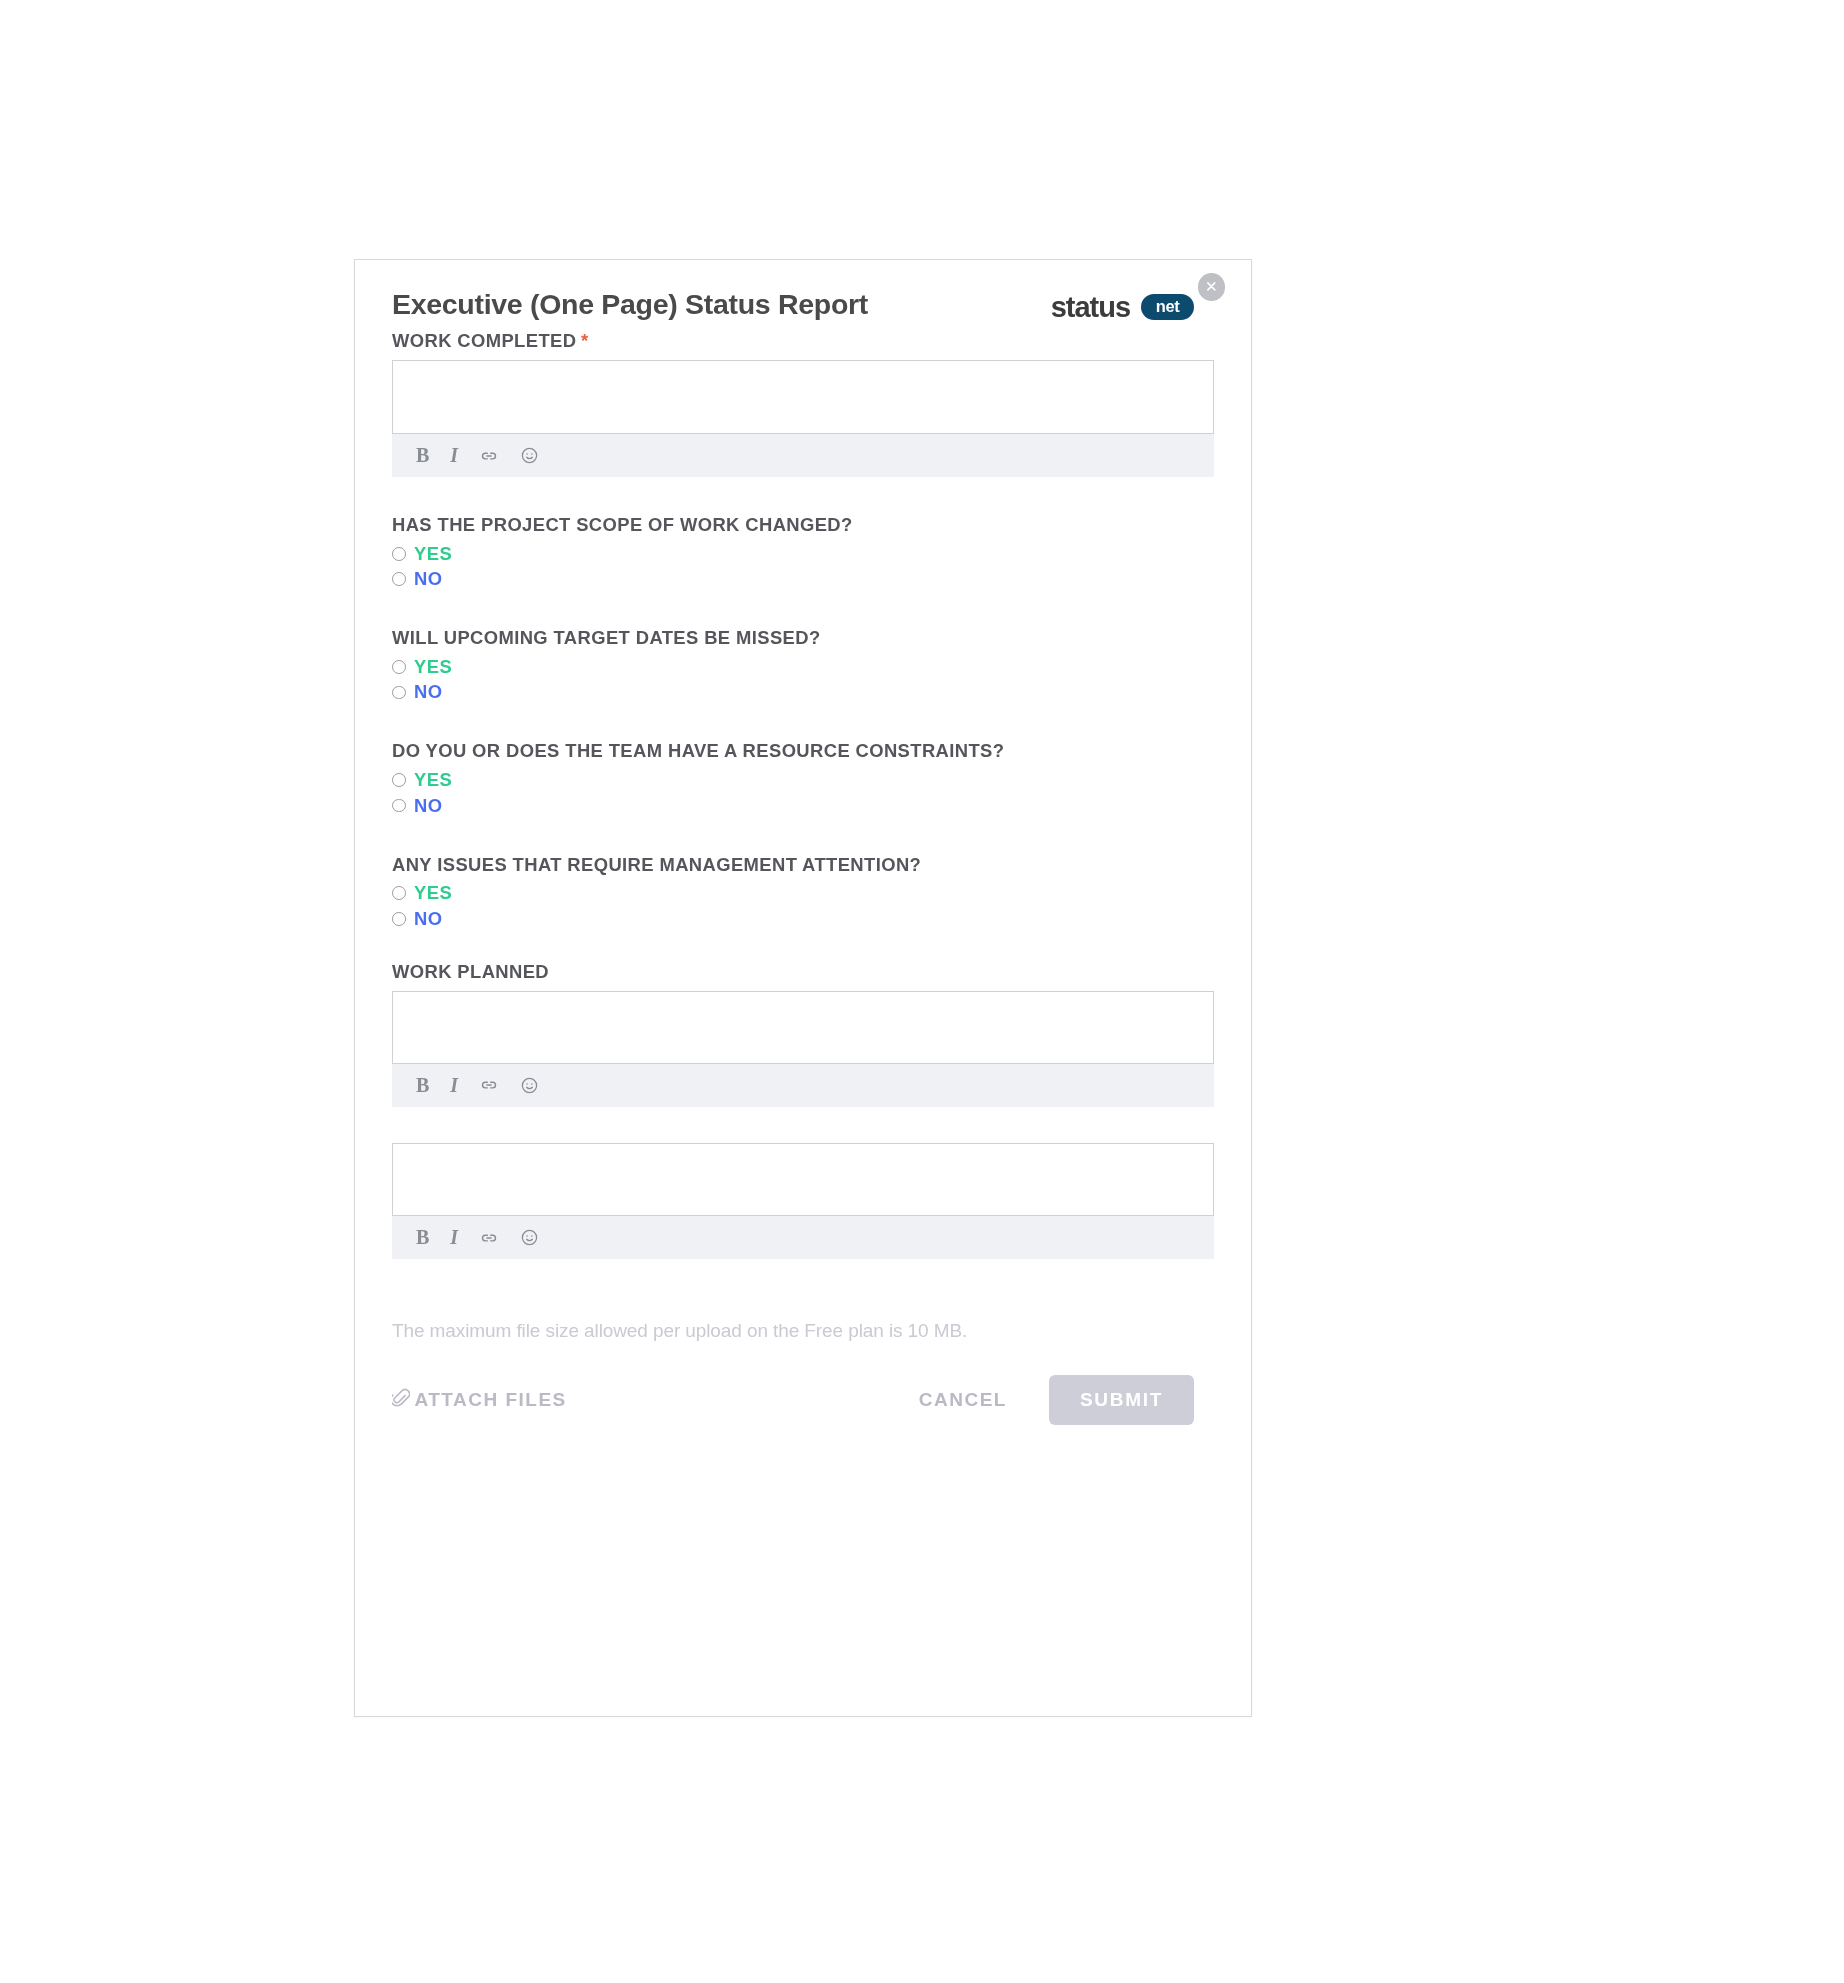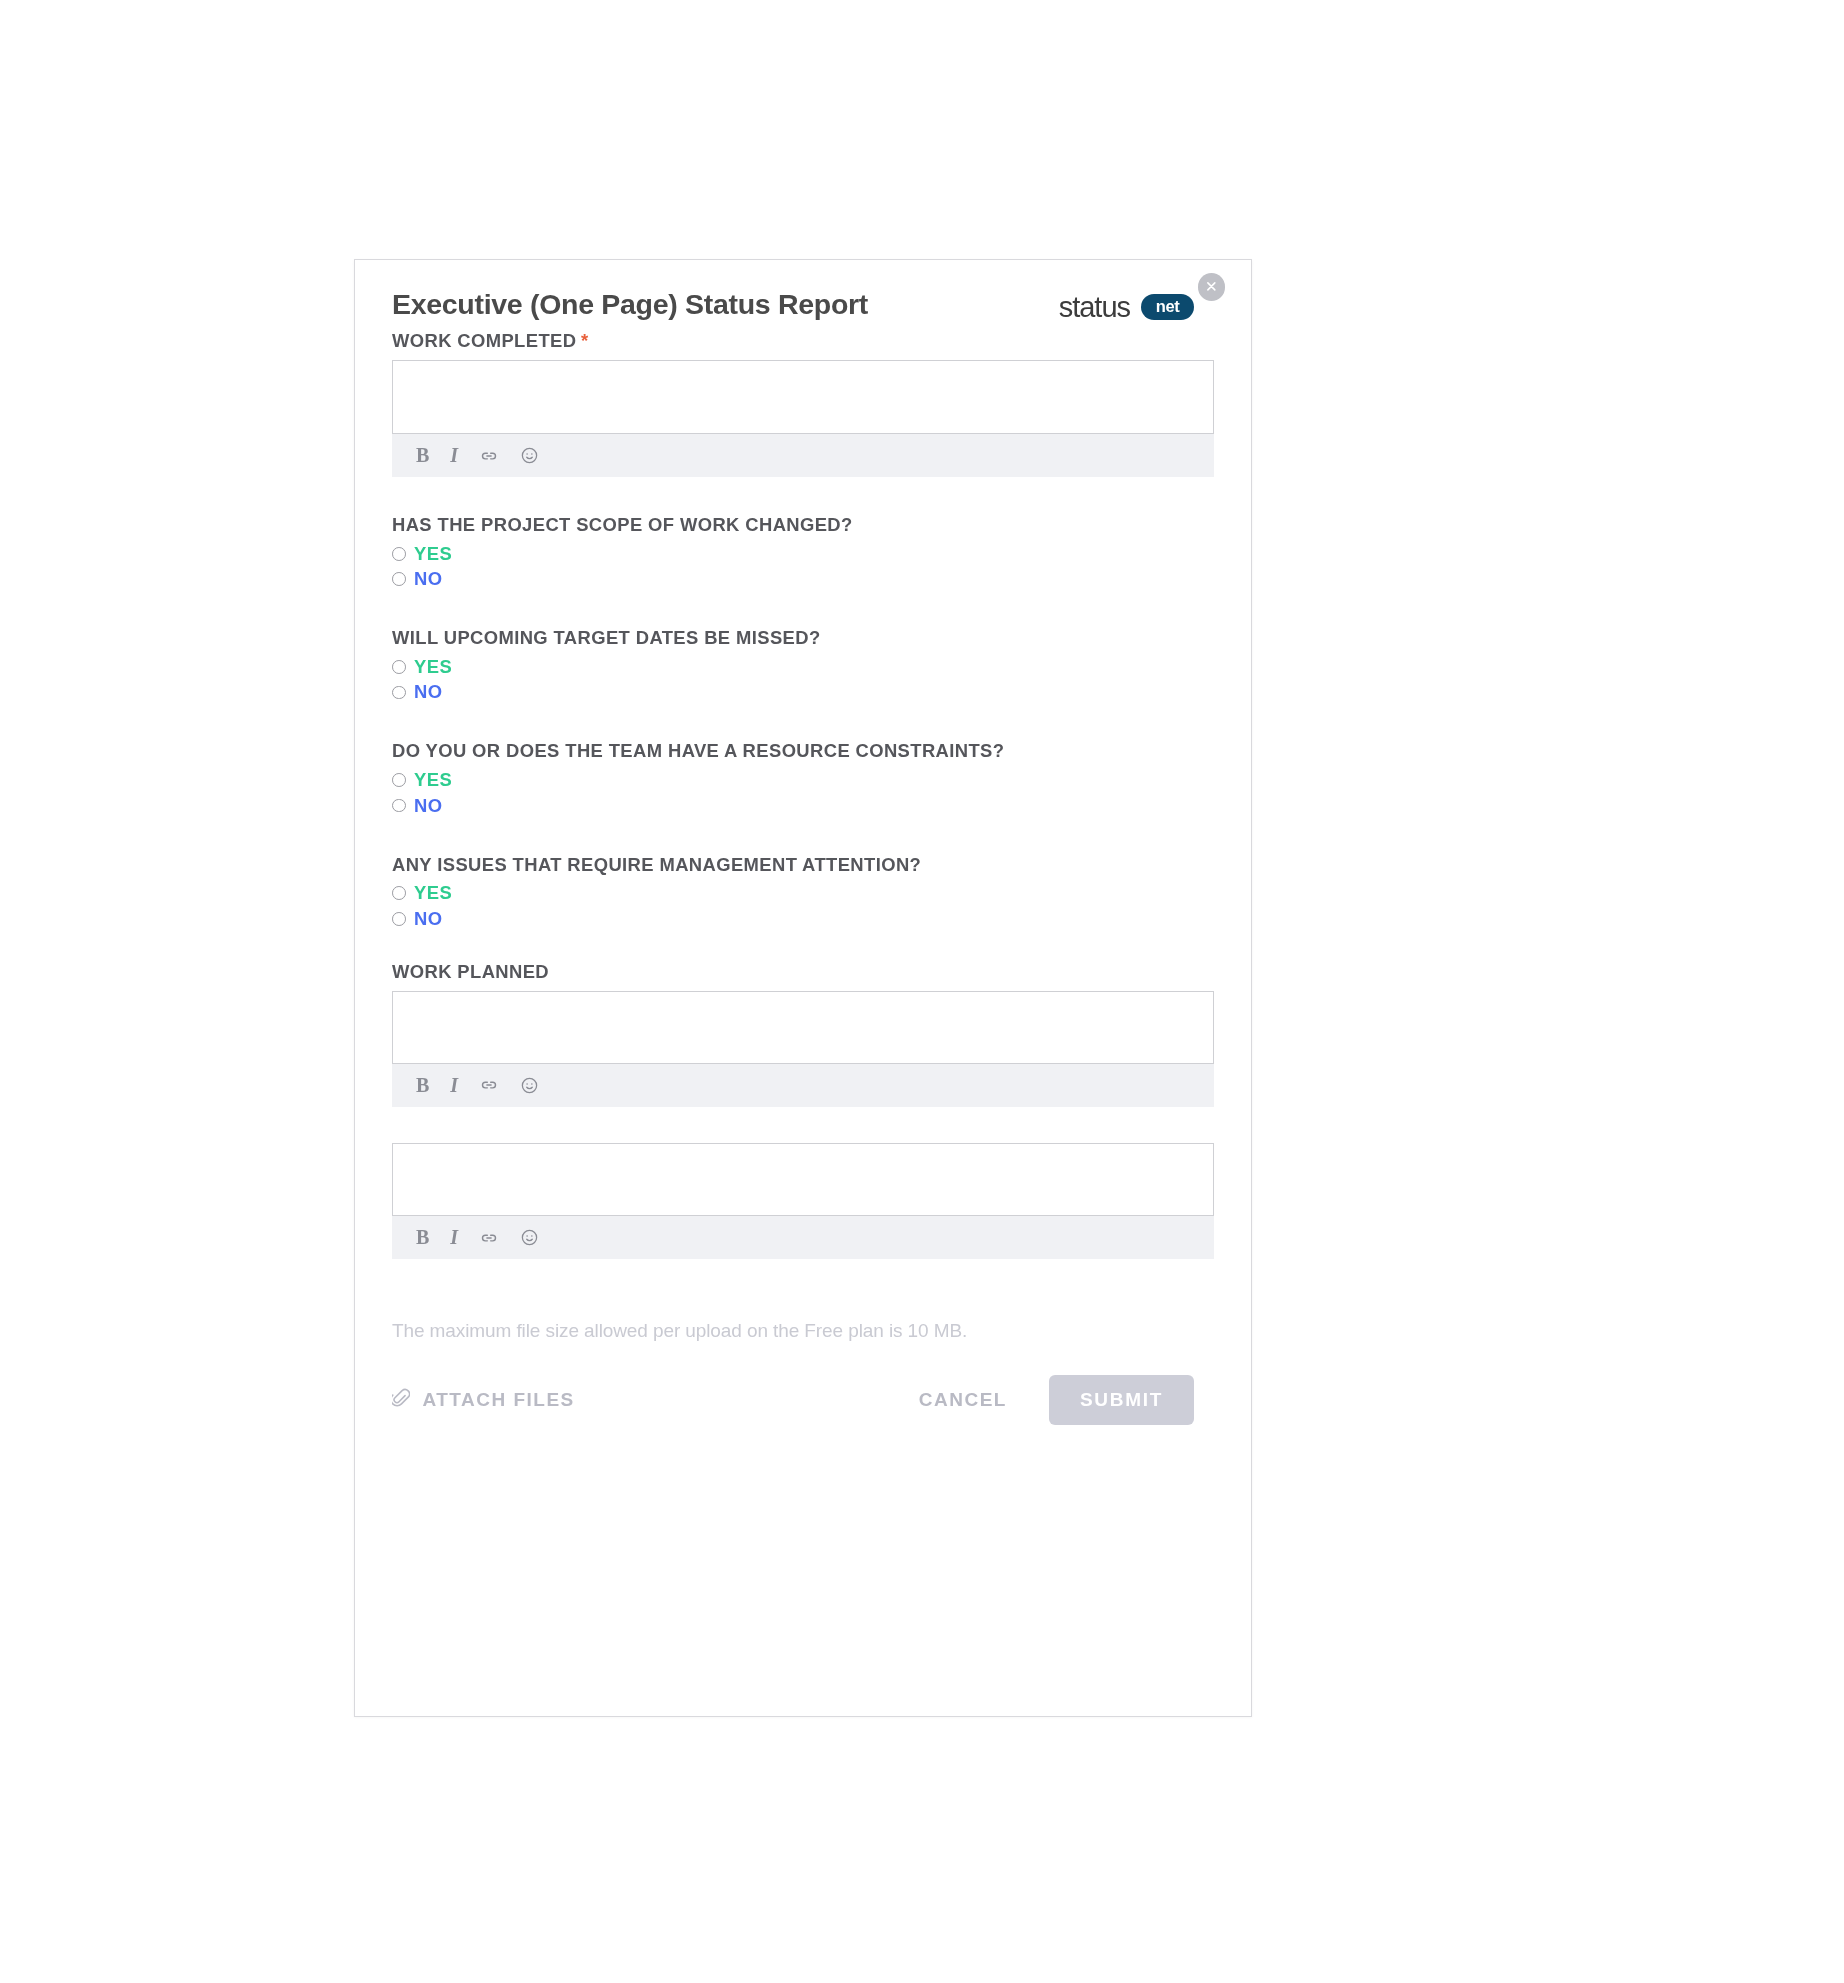--- a/index.html
+++ b/index.html
@@ -60,21 +60,21 @@
   .brand {
     position: absolute;
     right: 20px;
     top: 4.6px;
     display: flex;
     align-items: center;
     gap: 11px;
   }
   .brand-word {
     font-size: 29px;
-    font-weight: normal;
+    font-weight: bold;
     color: #3c3c3c;
     letter-spacing: -1px;
   }
   .brand-pill {
     background: #0c4a6e;
     color: #ffffff;
     font-size: 16.5px;
     font-weight: bold;
     border-radius: 917px;
     padding: 3.7px 14.7px 5.5px 14.7px;
@@ -184,21 +184,21 @@
   }
   .footer-row {
     display: flex;
     align-items: center;
     margin-top: 33px;
     padding-right: 20px;
   }
   .attach {
     display: flex;
     align-items: center;
-    gap: 12px;
+    gap: 4px;
     color: #b9bac4;
     font-size: 19px;
     font-weight: bold;
     letter-spacing: 1.5px;
     cursor: pointer;
   }
   .spacer { flex: 1; }
   .cancel-btn {
     color: #b9bac4;
     font-size: 19px;

